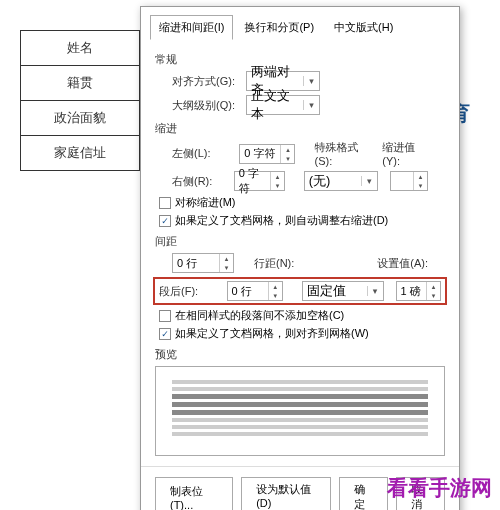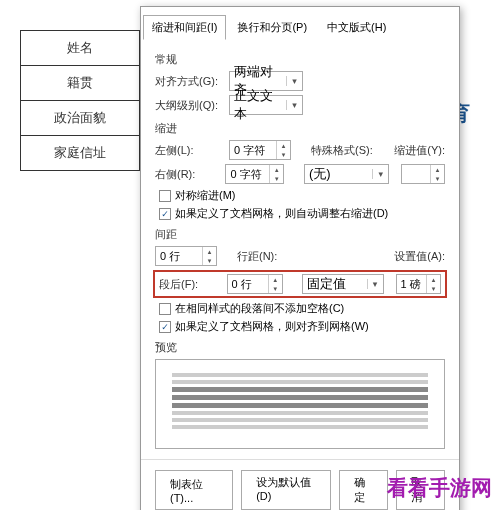--- a/index.html
+++ b/index.html
@@ -5,26 +5,26 @@
 *{box-sizing:border-box;margin:0;padding:0;font-family:"Microsoft YaHei","SimSun",sans-serif}
 body{width:500px;height:510px;background:#f5f5f5;position:relative;overflow:hidden;font-size:11px}
 .bg-doc{position:absolute;top:0;left:0;right:0;bottom:0;background:#fff}
 .bg-left{position:absolute;left:20px;top:30px;width:120px}
 .bg-cell{border:1px solid #333;padding:8px 12px;margin-bottom:-1px;text-align:center;font-size:13px;color:#333;background:#fff}
 .bg-right{position:absolute;right:30px;top:100px;font-size:20px;color:#1a5490;font-weight:bold}
 .dialog{position:absolute;left:140px;top:6px;width:320px;background:#fff;border:1px solid #999;box-shadow:2px 2px 8px rgba(0,0,0,.3)}
 .titlebar{display:flex;align-items:center;padding:6px 8px;border-bottom:1px solid #ddd}
 .titlebar .title{flex:1;font-size:12px}
 .titlebar .btn{width:28px;text-align:center;font-size:13px;color:#555;cursor:pointer}
-.tabs{display:flex;padding:8px 2px 0;gap:2px}
+.tabs{display:flex;padding:8px 9px 0;gap:2px}
 .tab{padding:4px 8px;font-size:11px;border:1px solid transparent;cursor:pointer}
 .tab.active{border:1px solid #aaa;border-bottom-color:#fff;background:#fff}
 .body{padding:6px 14px 10px}
 .section-label{font-size:11px;margin:6px 0 4px;color:#333}
-.row{display:flex;align-items:center;margin:4px 0;gap:6px}
+.row{display:flex;align-items:center;margin:4px 17px;gap:6px}
 .field-label{width:68px;font-size:11px;color:#333;text-align:left}
 .combo,.spin{display:flex;align-items:center;border:1px solid #aaa;height:20px;background:#fff}
 .combo{width:74px}
 .combo.wide{width:90px}
 .combo .val{flex:1;padding:0 4px;font-size:13px}
 .combo .arrow{width:16px;text-align:center;border-left:1px solid #ccc;font-size:9px;color:#555}
 .spin{width:62px}
 .spin .val{flex:1;padding:0 4px;font-size:11px}
 .spin .arrows{width:14px;display:flex;flex-direction:column;border-left:1px solid #ccc}
 .spin .arrows span{height:9px;font-size:7px;text-align:center;line-height:9px;color:#555}

